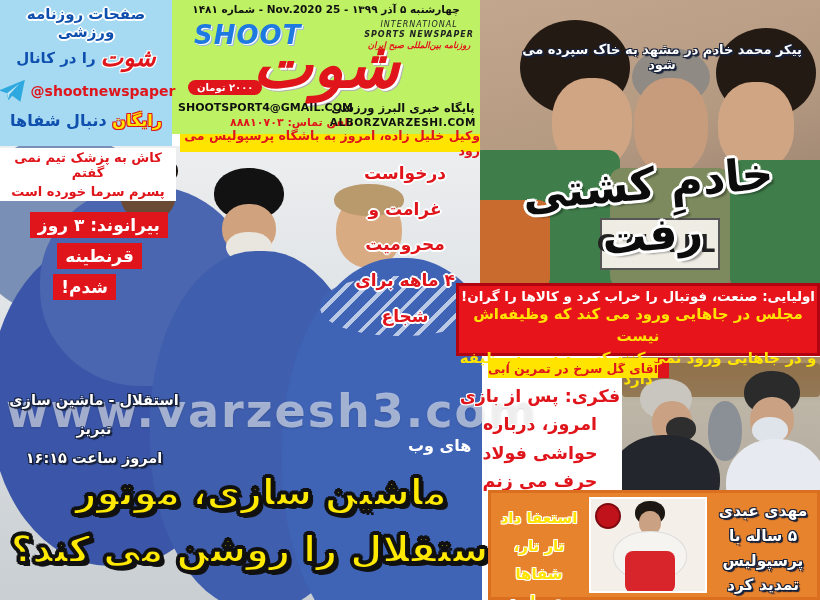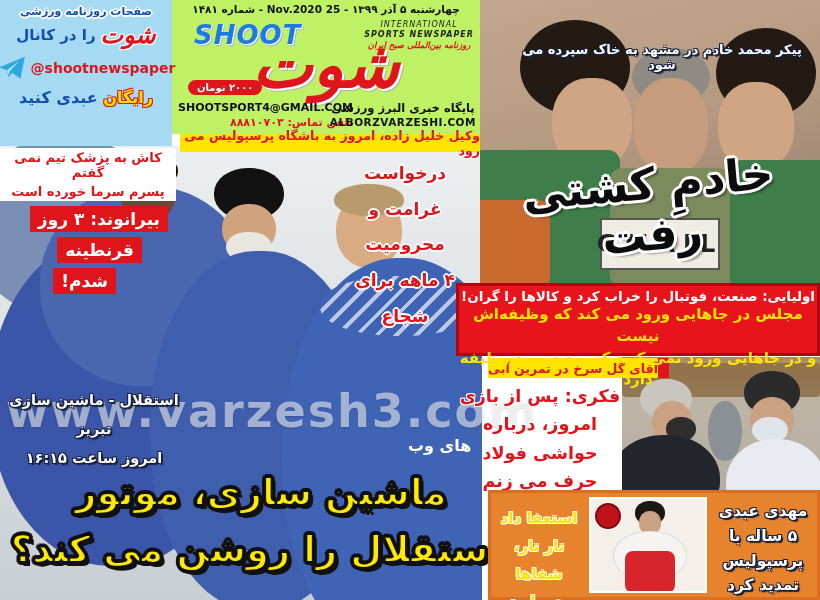--- a/index.html
+++ b/index.html
@@ -11,21 +11,21 @@
   .abs { position:absolute; }
   .rtl { direction:rtl; unicode-bidi:embed; }
   .b { font-weight:bold; }
 
   
   .ow { text-shadow:1px 1px 0 #fff,-1px -1px 0 #fff,1px -1px 0 #fff,-1px 1px 0 #fff,0 2px 0 #fff,0 -2px 0 #fff,2px 0 0 #fff,-2px 0 0 #fff; }
   .od { text-shadow:1px 1px 0 #17213a,-1px -1px 0 #17213a,1px -1px 0 #17213a,-1px 1px 0 #17213a,2px 2px 1px #17213a; }
 
   
   #promo { left:0; top:0; width:172px; height:146px; background:#a6d9f2; z-index:6; padding:5px 4px; }
-  #promo .l1 { color:#0f4fae; font-size:11px; font-weight:bold; text-align:center; }
+  #promo .l1 { color:#0f4fae; font-size:15px; font-weight:bold; text-align:center; }
   #promo .row { display:flex; justify-content:center; align-items:center; gap:5px; margin-top:3px; }
   #promo .mini-logo { color:#e0151b; font-size:24px; font-weight:900; font-style:italic; text-shadow:1px 1px 0 #fff,-1px -1px 0 #fff,1px -1px 0 #fff,-1px 1px 0 #fff; }
   #promo .l2 { color:#0f4fae; font-size:15px; font-weight:bold; }
   #promo .handle-row { display:flex; align-items:center; justify-content:center; gap:4px; margin-top:4px; }
   #promo .handle { color:#e0151b; font-size:14px; font-weight:bold; }
   #promo .l3 { margin-top:5px; text-align:center; font-size:16px; font-weight:bold; }
   #promo .hl { color:#ffe400; text-shadow:1px 1px 0 #e0151b,-1px -1px 0 #e0151b,1px -1px 0 #e0151b,-1px 1px 0 #e0151b; }
   #promo .rest { color:#0f4fae; }
 
   
@@ -66,21 +66,21 @@
 
   
   #main-photo { left:0; top:146px; width:482px; height:454px; background:linear-gradient(180deg,#eceeef 0%,#dde1e4 45%,#c9ced2 100%); overflow:hidden; z-index:1; }
   .blob { position:absolute; border-radius:48%; }
   #watermark { left:6px; top:384px; width:620px; font-size:46px; font-weight:900; color:rgba(255,255,255,.55); letter-spacing:2px; z-index:3; text-shadow:0 1px 2px rgba(0,0,0,.15); }
   #jersey-sponsor { left:408px; top:436px; font-size:16px; font-weight:bold; color:#fff; z-index:2; }
 
   
   #left-col { left:0; top:148px; width:176px; z-index:6; }
   #left-col .wline { background:#fff; color:#e0151b; font-size:13px; font-weight:bold; text-align:center; padding:2px 3px; }
-  #quote { text-align:right; padding-right:8px; }
+  #quote { margin-top:6px; text-align:right; padding-right:8px; }
   #quote .qline { display:inline-block; background:#e0151b; color:#fff; font-size:17px; font-weight:900; padding:3px 8px; margin-top:5px; }
   #quote .row2 { padding-right:26px; }
   #quote .row3 { padding-right:52px; }
 
   
   #shoja { left:330px; top:156px; width:150px; text-align:center; color:#e0151b; font-size:17px; font-weight:900; line-height:2.1; z-index:6; }
 
   
   #match-info { left:2px; top:386px; width:184px; text-align:center; color:#fff; font-size:14.5px; font-weight:900; line-height:2.0; z-index:6; }
 
@@ -163,21 +163,21 @@
       <span style="display:inline-block;width:30px;height:30px;">
         <svg viewBox="0 0 24 24" width="30" height="30">
             <path fill="#2ea9df" d="M1.5 11.6 22.3 3l-3.6 17.6-6.5-4.9-3.2 3.6-.9-5.6z"></path>
             <path fill="#fff" d="m8.1 13.7 9.6-7.6-7.9 8.9-.3 3.2z" opacity=".7"></path>
           </svg>
       </span>
       <span class="handle">@shootnewspaper</span>
     </div>
     <div class="l3 rtl">
       <span class="hl">رایگان</span>
-      <span class="rest">عبدی کنید</span>
+      <span class="rest">دنبال شفاها</span>
     </div>
   </div>
 
   <div id="masthead" class="abs">
     <div id="dateline" class="abs rtl">چهارشنبه ۵ آذر ۱۳۹۹ - 25 Nov.2020 - شماره ۱۴۸۱</div>
     <div id="latin-logo" class="abs">SHOOT</div>
     <div id="intl" class="abs">
       <div class="i1">INTERNATIONAL</div>
       <div class="i2">SPORTS NEWSPAPER</div>
       <div class="i3 rtl">روزنامه بین‌المللی صبح ایران</div>

